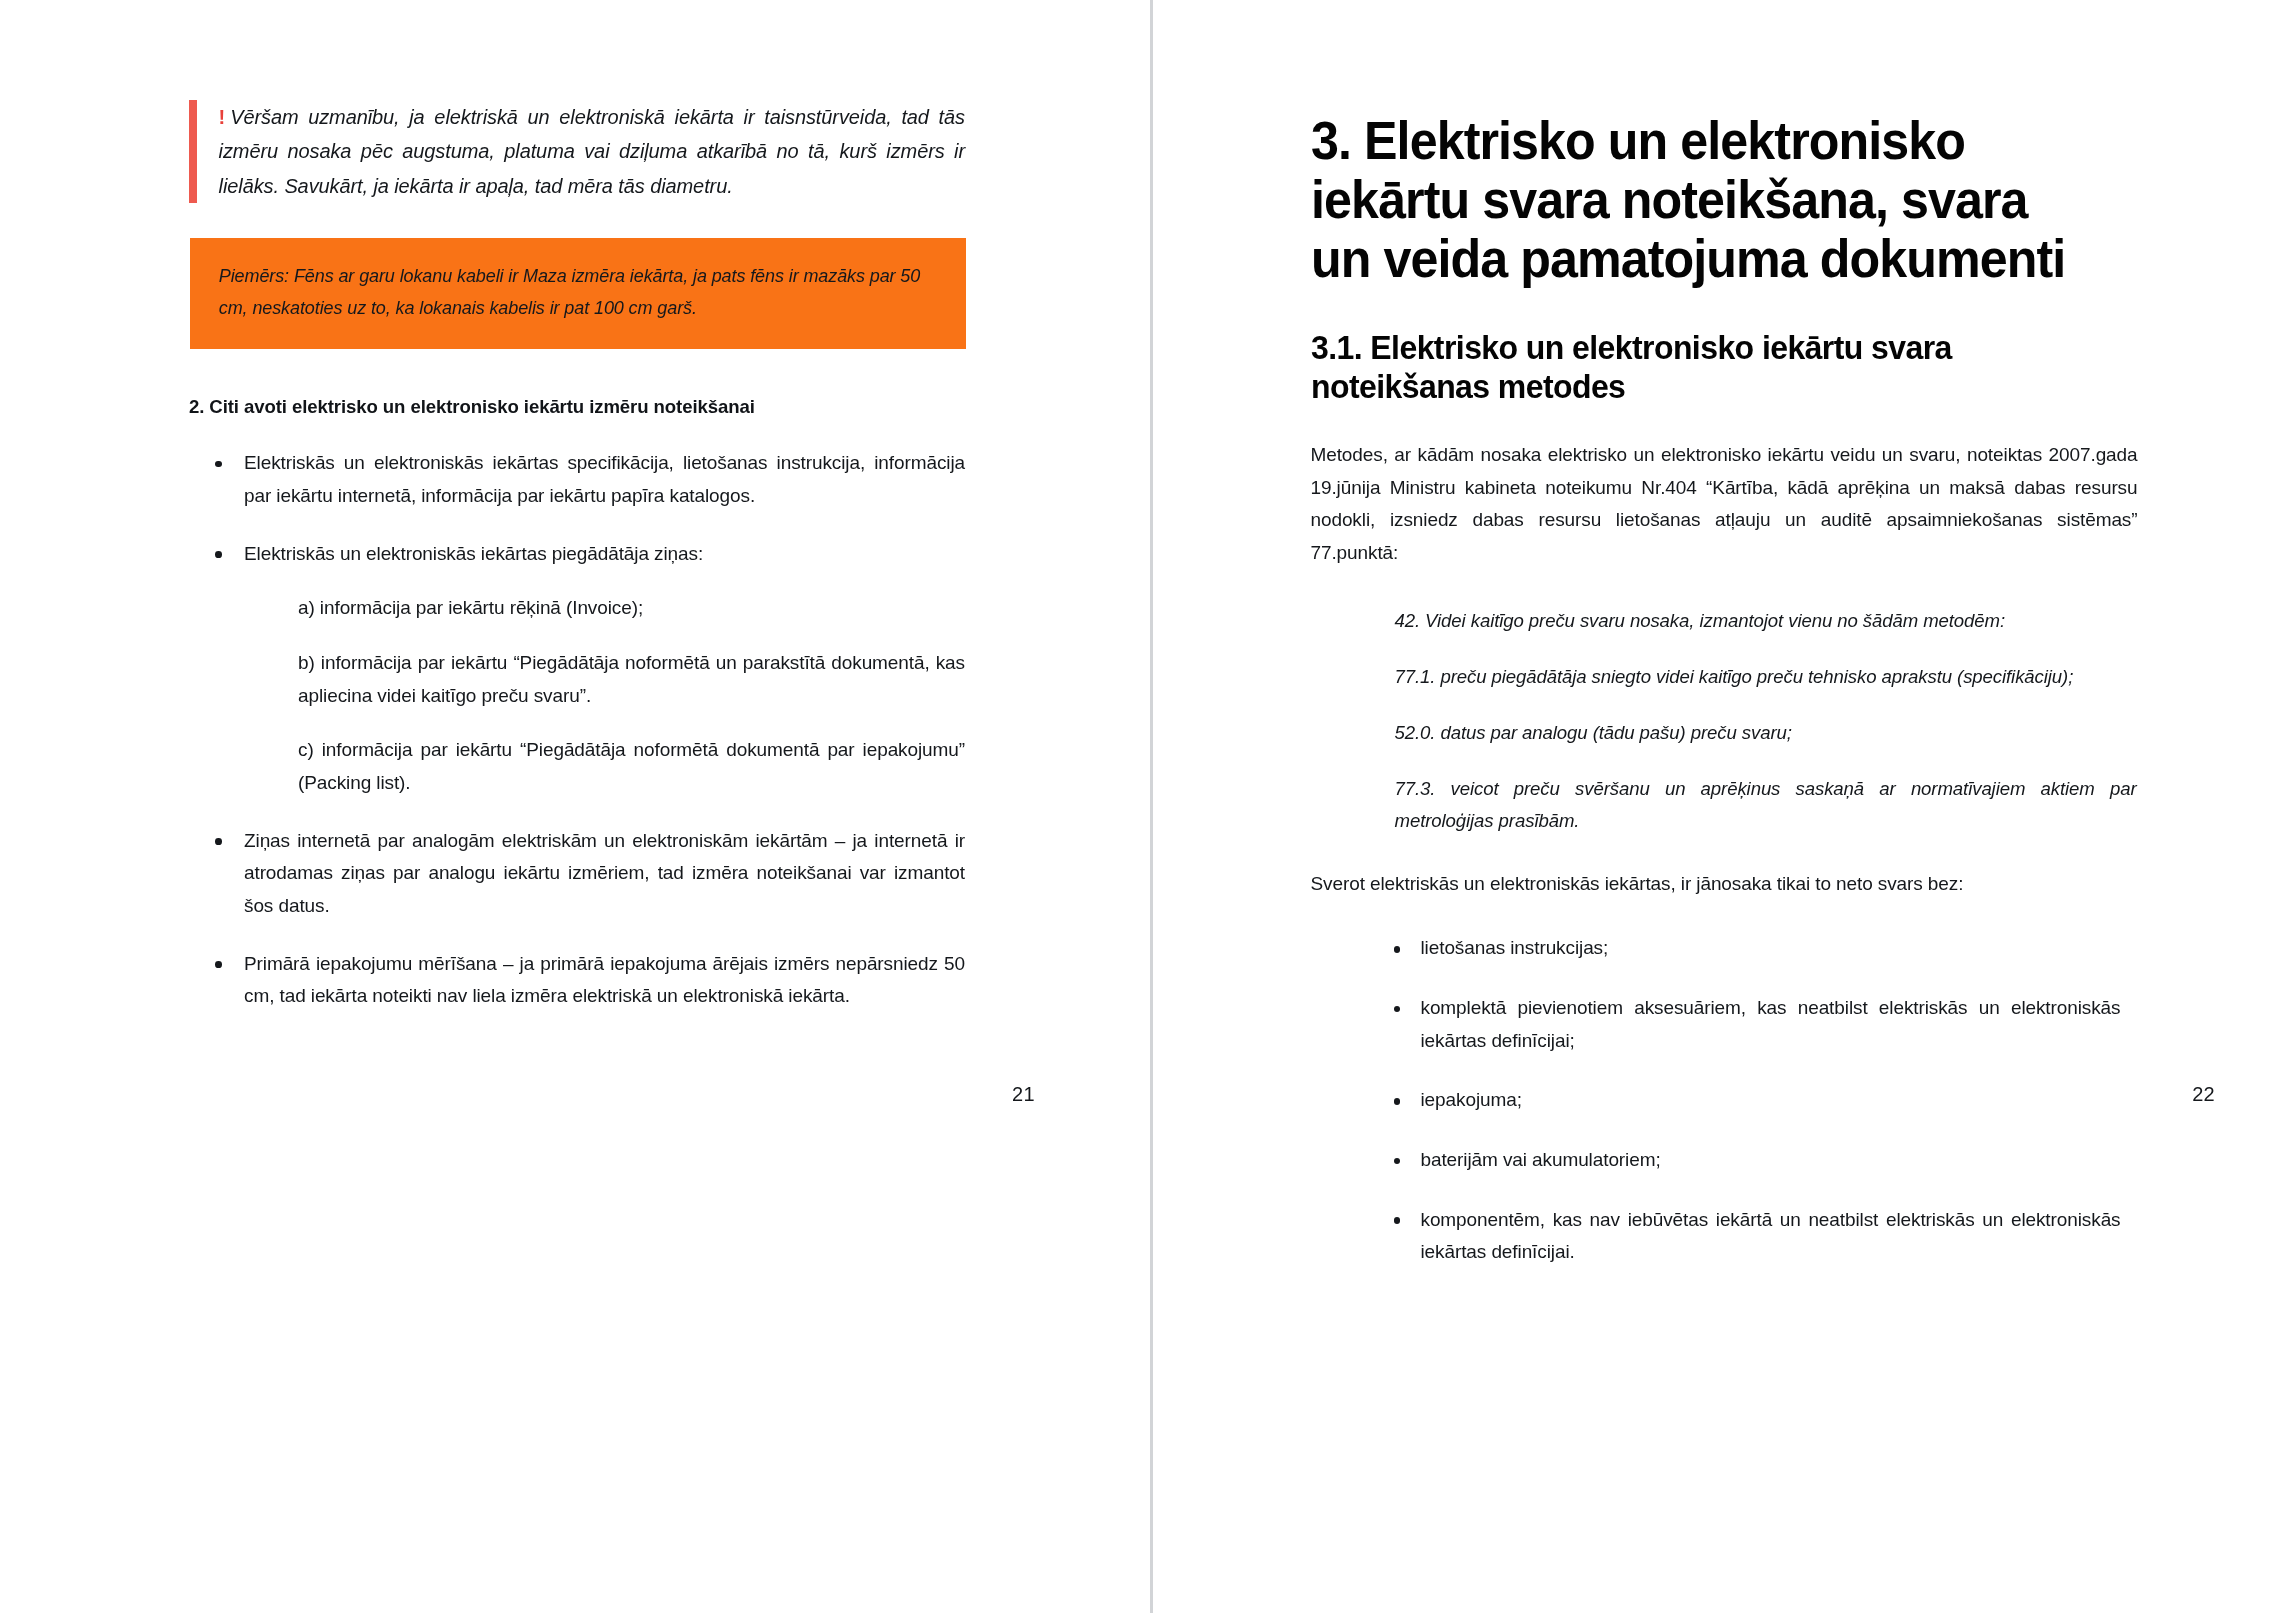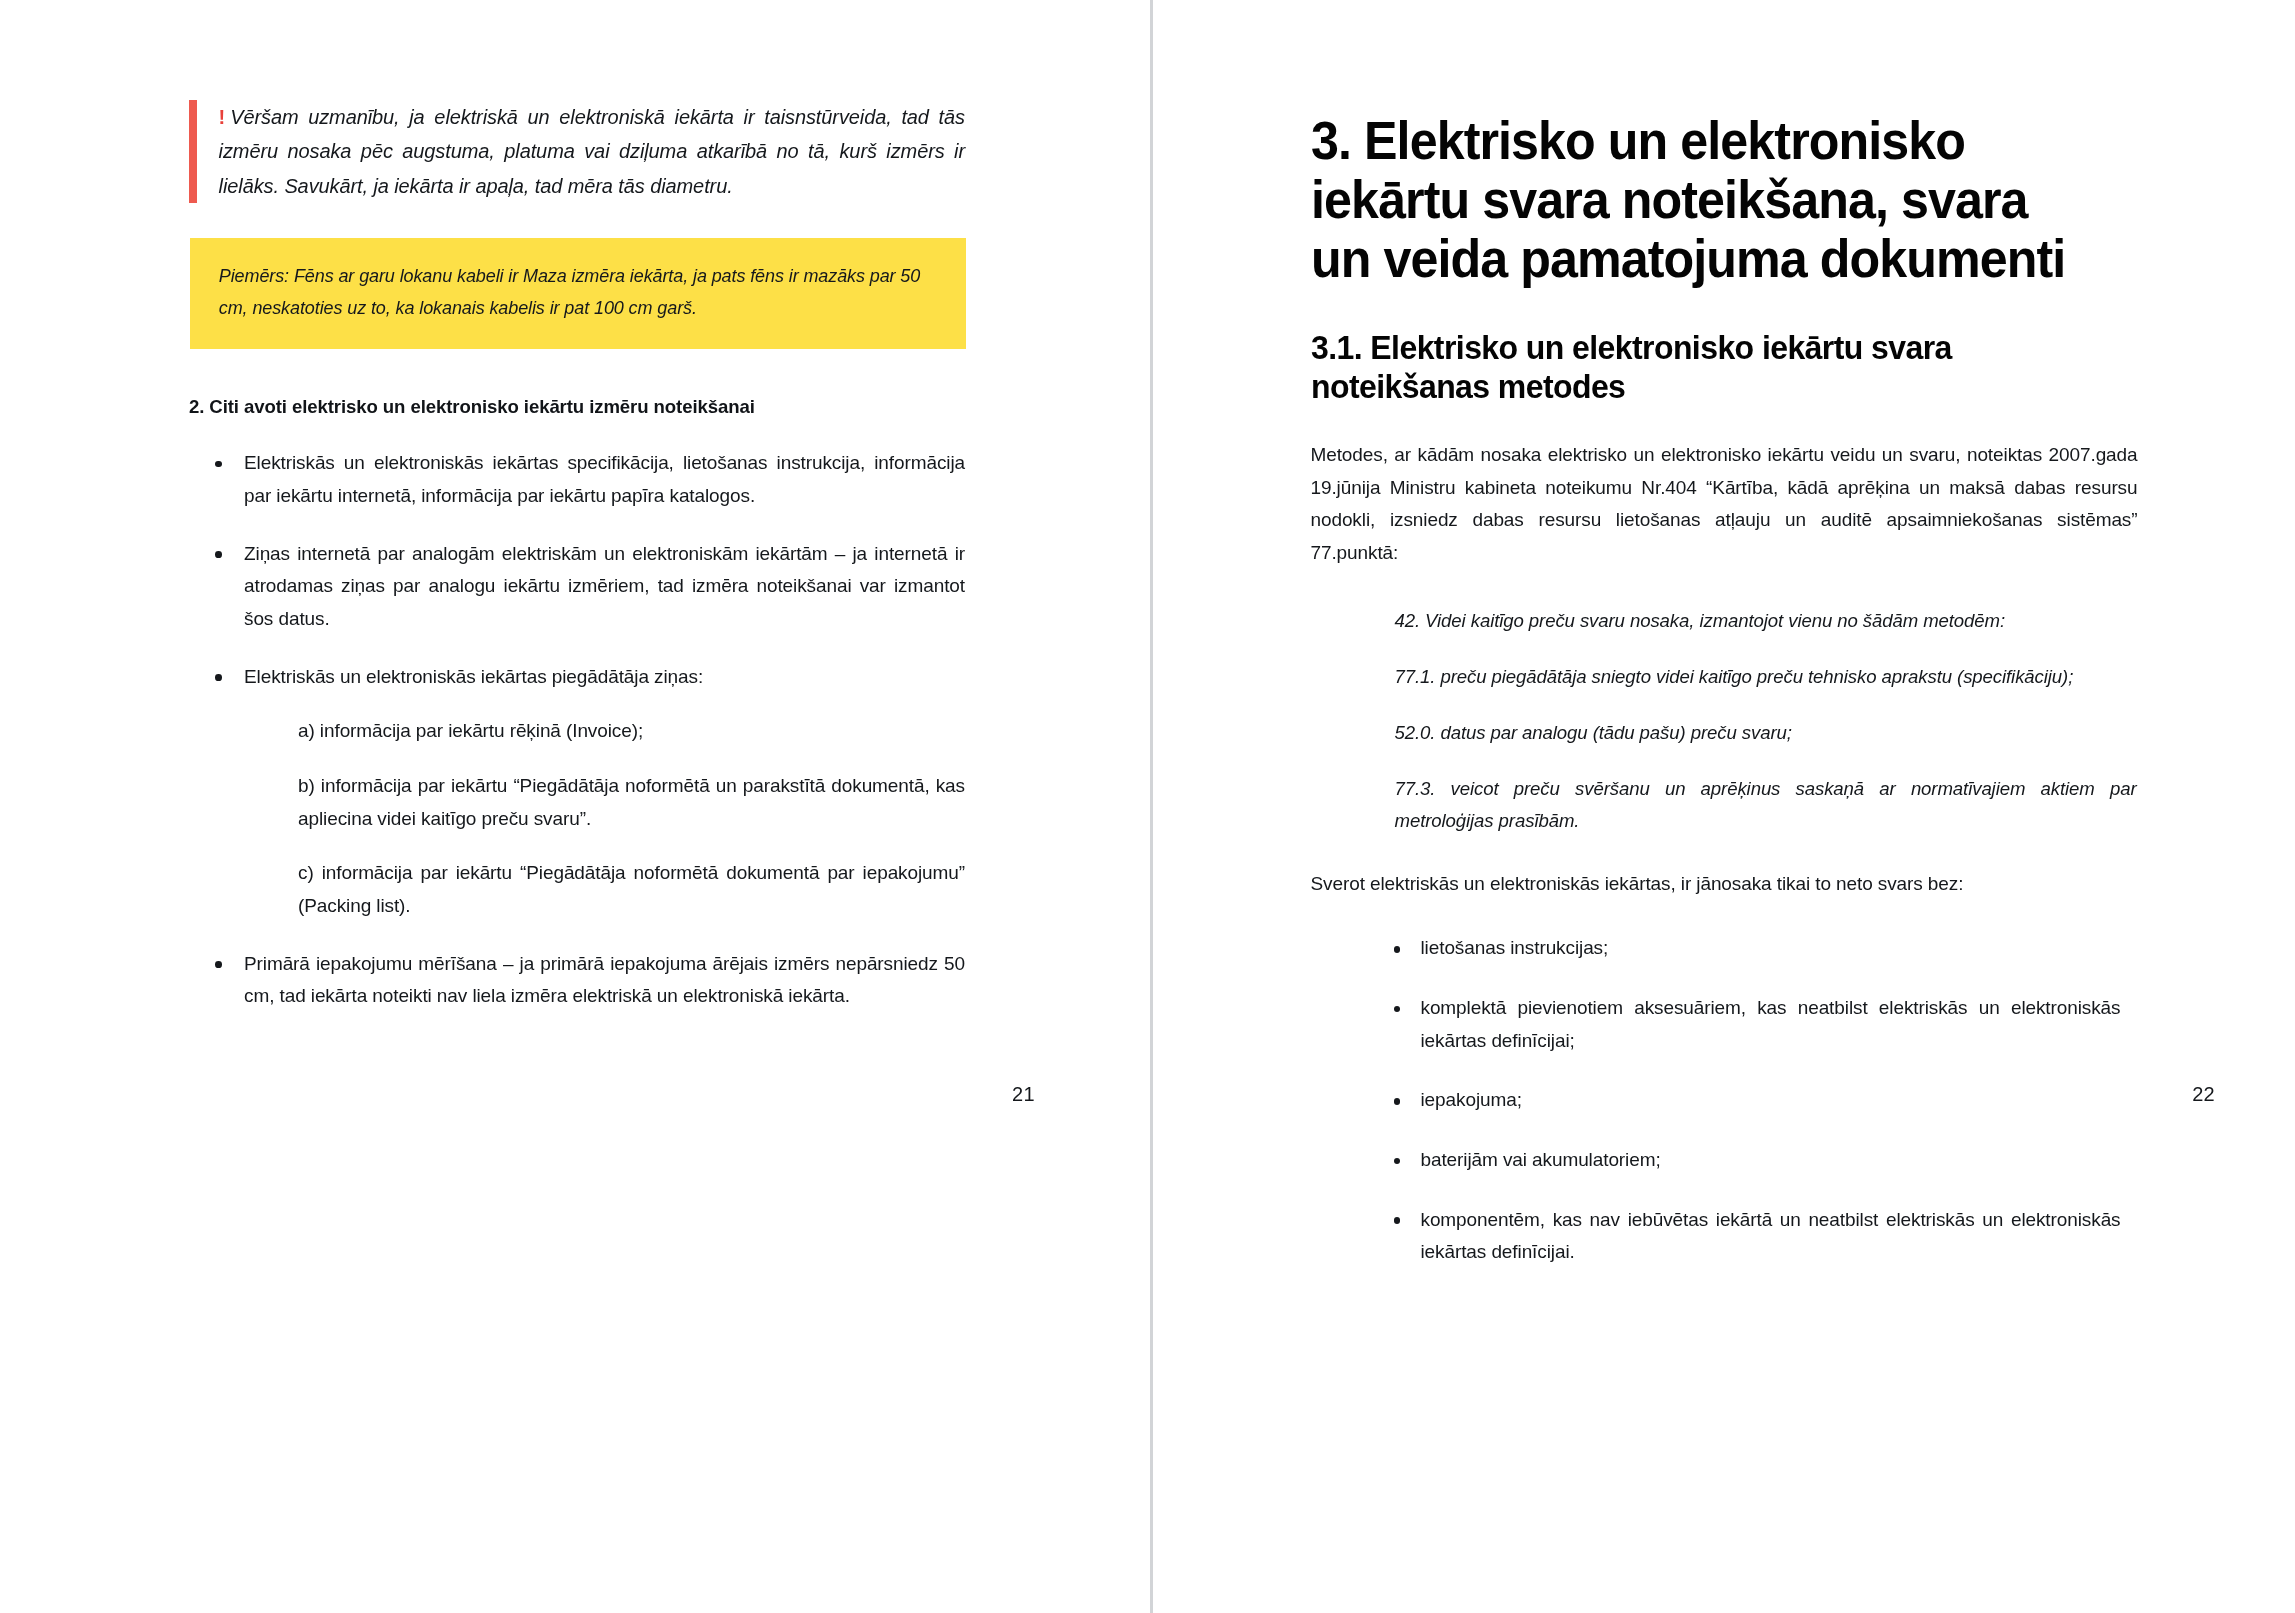--- a/index.html
+++ b/index.html
@@ -69,21 +69,21 @@
   .bang {
     color: #e8413a;
     font-style: normal;
     font-weight: bold;
     margin-right: 5px;
   }
 
   .example-box {
     margin-top: 35px;
     margin-left: 0.8px;
-    background: #fde047;
+    background: #f97316;
     padding: 22px 29px 25px 29px;
     box-sizing: border-box;
     width: 776px;
   }
   .example-text {
     font-size: 18px;
     line-height: 1.78;
     font-style: italic;
     color: #15181c;
     letter-spacing: -0.1px;
@@ -253,33 +253,33 @@
 
       <div class="example-box">
         <div class="example-text">Piemērs: Fēns ar garu lokanu kabeli  ir Maza izmēra iekārta, ja pats fēns ir mazāks par 50 cm, neskatoties uz to, ka lokanais kabelis ir pat 100 cm garš.</div>
       </div>
 
       <div class="section-label">2. Citi avoti elektrisko un elektronisko iekārtu izmēru noteikšanai</div>
 
       <ul class="bullets">
         <li class="first">
           <span>Elektriskās un elektroniskās iekārtas specifikācija, lietošanas instrukcija, informācija par iekārtu internetā, informācija par iekārtu papīra katalogos.</span>
-        </li>
-        <li>
-          <span>Ziņas internetā par analogām elektriskām un elektroniskām iekārtām – ja internetā ir atrodamas ziņas par analogu iekārtu izmēriem, tad izmēra noteikšanai var izmantot šos datus.</span>
         </li>
         <li>
           <span>Elektriskās un elektroniskās iekārtas piegādātāja ziņas:</span>
           <div class="subitems">
             <div class="subitem">a) informācija par iekārtu rēķinā (Invoice);</div>
             <div class="subitem">b) informācija par iekārtu “Piegādātāja noformētā un parakstītā dokumentā, kas apliecina videi kaitīgo preču svaru”.</div>
             <div class="subitem">c) informācija par iekārtu “Piegādātāja noformētā dokumentā par iepakojumu” (Packing list).</div>
           </div>
         </li>
         <li>
+          <span>Ziņas internetā par analogām elektriskām un elektroniskām iekārtām – ja internetā ir atrodamas ziņas par analogu iekārtu izmēriem, tad izmēra noteikšanai var izmantot šos datus.</span>
+        </li>
+        <li>
           <span>Primārā iepakojumu mērīšana – ja primārā iepakojuma ārējais izmērs nepārsniedz 50 cm, tad iekārta noteikti nav liela izmēra elektriskā un elektroniskā iekārta.</span>
         </li>
       </ul>
 
     </div>
 
     <div class="folio folio-left">21</div>
   </div>
 
   <div class="gutter"></div>

